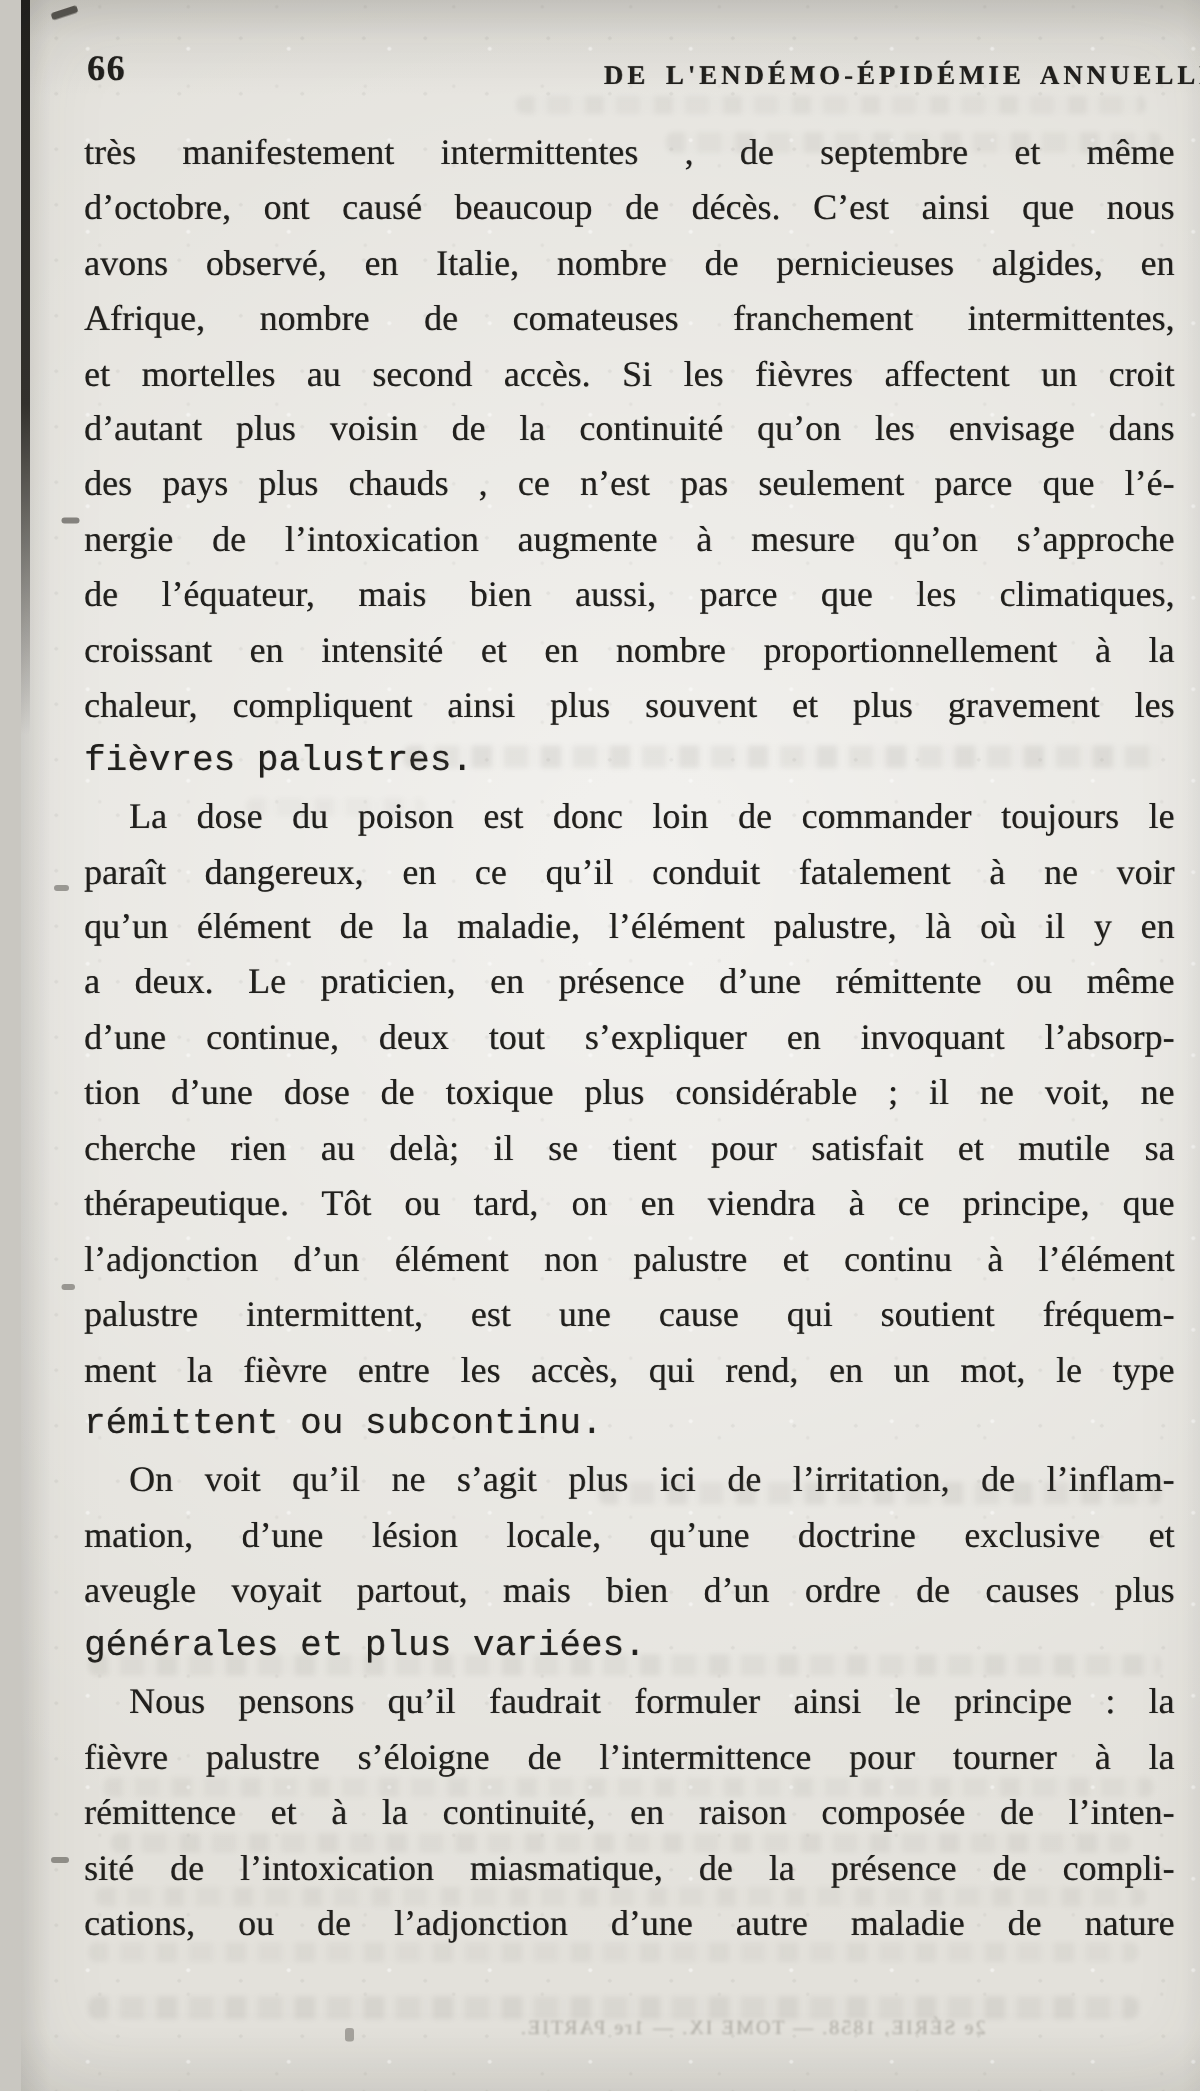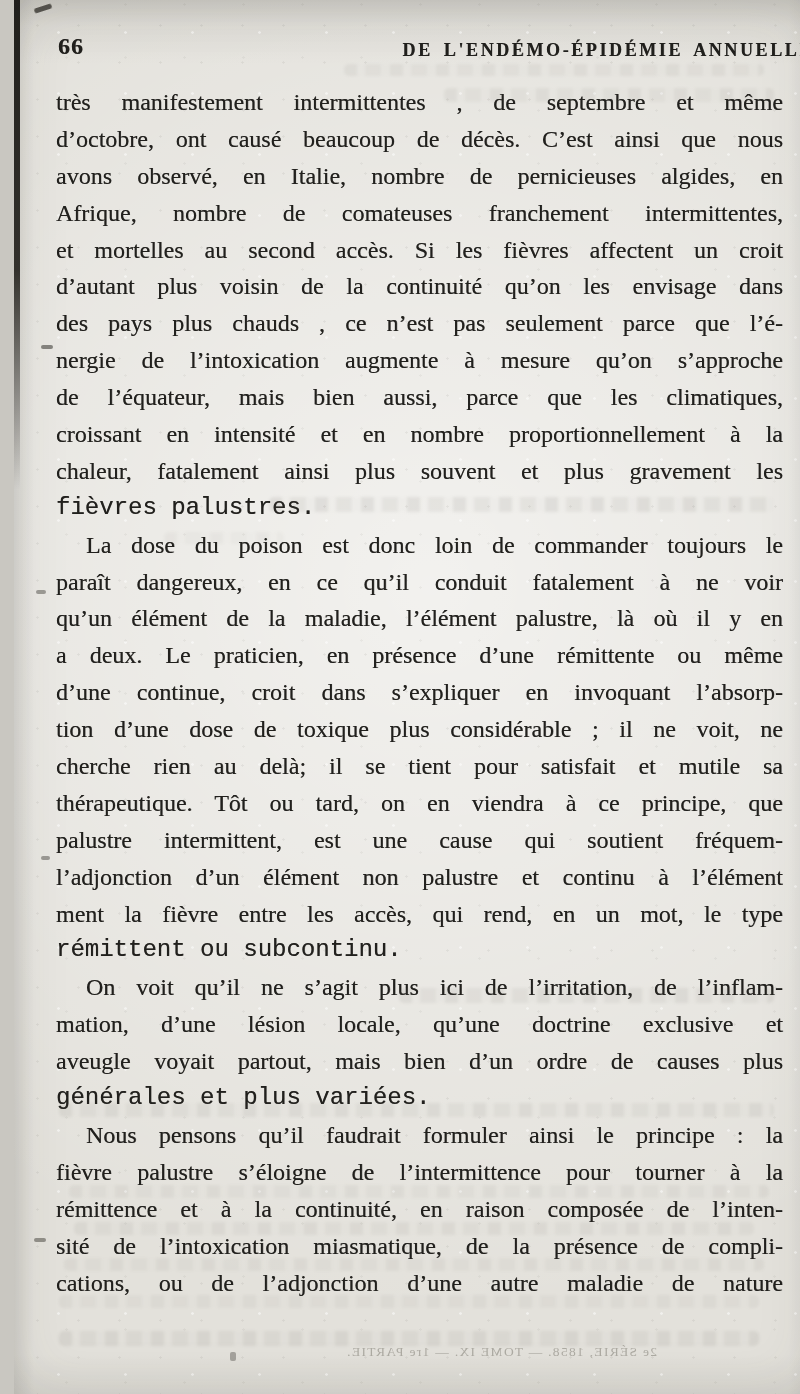--- a/index.html
+++ b/index.html
@@ -133,32 +133,32 @@
       <div class="line">très manifestement intermittentes , de septembre et même</div>
       <div class="line">d’octobre, ont causé beaucoup de décès. C’est ainsi que nous</div>
       <div class="line">avons observé, en Italie, nombre de pernicieuses algides, en</div>
       <div class="line">Afrique, nombre de comateuses franchement intermittentes,</div>
       <div class="line">et mortelles au second accès. Si les fièvres affectent un croit</div>
       <div class="line">d’autant plus voisin de la continuité qu’on les envisage dans</div>
       <div class="line">des pays plus chauds , ce n’est pas seulement parce que l’é-</div>
       <div class="line">nergie de l’intoxication augmente à mesure qu’on s’approche</div>
       <div class="line">de l’équateur, mais bien aussi, parce que les climatiques,</div>
       <div class="line">croissant en intensité et en nombre proportionnellement à la</div>
-      <div class="line">chaleur, fatalement ainsi plus souvent et plus gravement les</div>
+      <div class="line">chaleur, compliquent ainsi plus souvent et plus gravement les</div>
       <div class="line para-end">fièvres palustres.</div>
       <div class="line indent">La dose du poison est donc loin de commander toujours le</div>
       <div class="line">paraît dangereux, en ce qu’il conduit fatalement à ne voir</div>
       <div class="line">qu’un élément de la maladie, l’élément palustre, là où il y en</div>
       <div class="line">a deux. Le praticien, en présence d’une rémittente ou même</div>
-      <div class="line">d’une continue, croit dans s’expliquer en invoquant l’absorp-</div>
+      <div class="line">d’une continue, deux tout s’expliquer en invoquant l’absorp-</div>
       <div class="line">tion d’une dose de toxique plus considérable ; il ne voit, ne</div>
       <div class="line">cherche rien au delà; il se tient pour satisfait et mutile sa</div>
       <div class="line">thérapeutique. Tôt ou tard, on en viendra à ce principe, que</div>
+      <div class="line">l’adjonction d’un élément non palustre et continu à l’élément</div>
       <div class="line">palustre intermittent, est une cause qui soutient fréquem-</div>
-      <div class="line">l’adjonction d’un élément non palustre et continu à l’élément</div>
       <div class="line">ment la fièvre entre les accès, qui rend, en un mot, le type</div>
       <div class="line para-end">rémittent ou subcontinu.</div>
       <div class="line indent">On voit qu’il ne s’agit plus ici de l’irritation, de l’inflam-</div>
       <div class="line">mation, d’une lésion locale, qu’une doctrine exclusive et</div>
       <div class="line">aveugle voyait partout, mais bien d’un ordre de causes plus</div>
       <div class="line para-end">générales et plus variées.</div>
       <div class="line indent">Nous pensons qu’il faudrait formuler ainsi le principe : la</div>
       <div class="line">fièvre palustre s’éloigne de l’intermittence pour tourner à la</div>
       <div class="line">rémittence et à la continuité, en raison composée de l’inten-</div>
       <div class="line">sité de l’intoxication miasmatique, de la présence de compli-</div>

